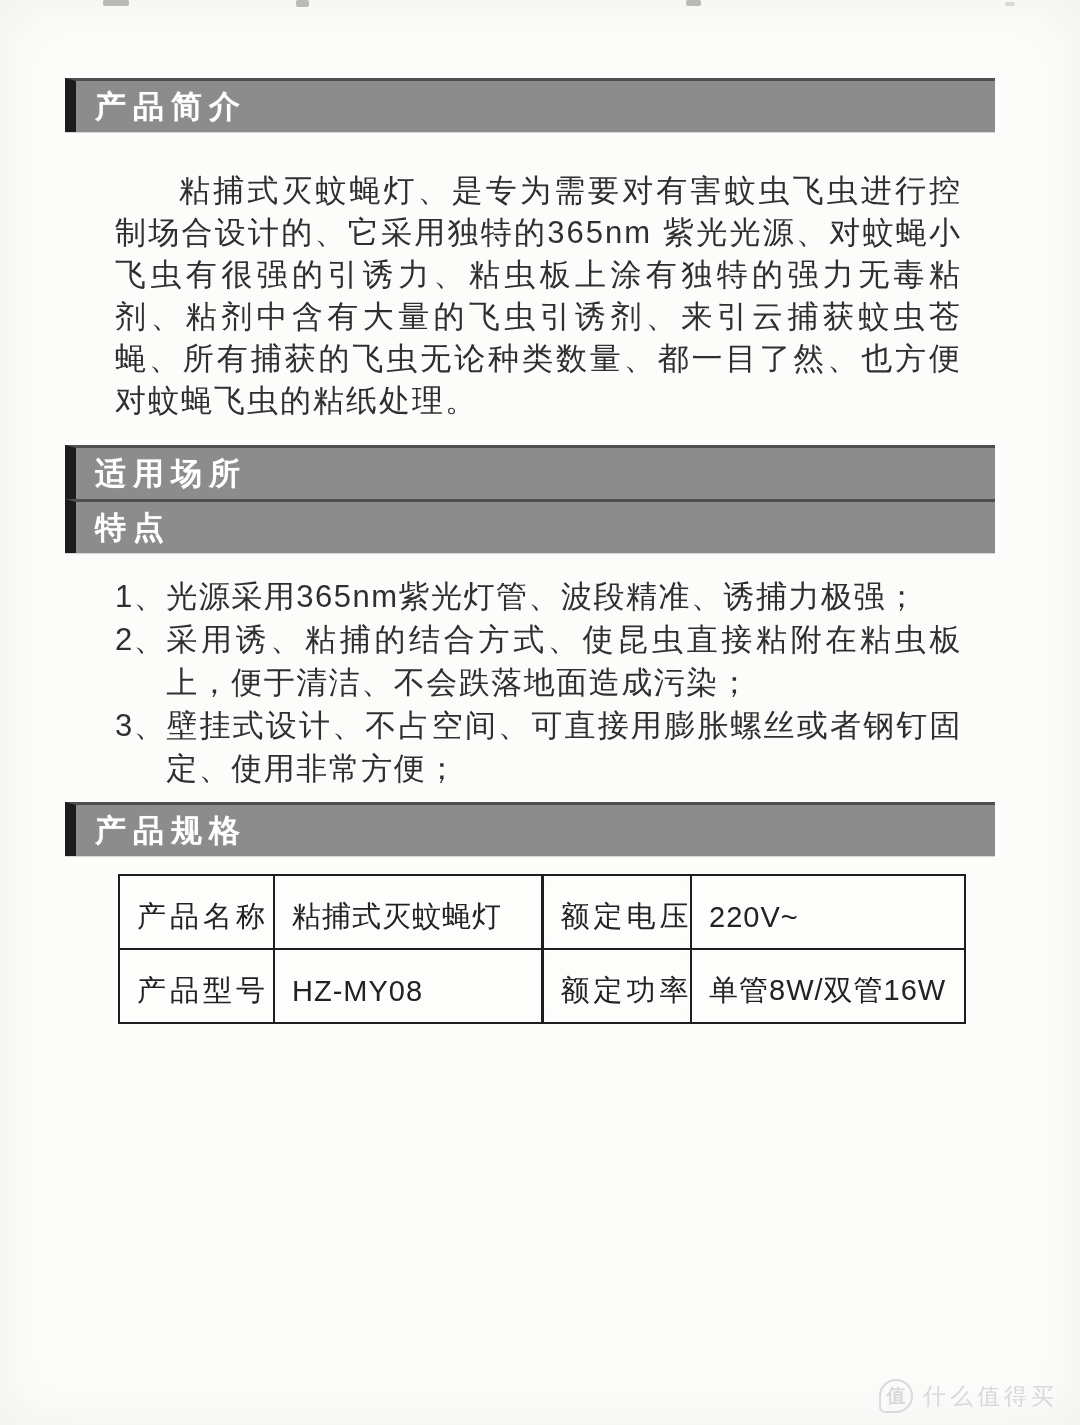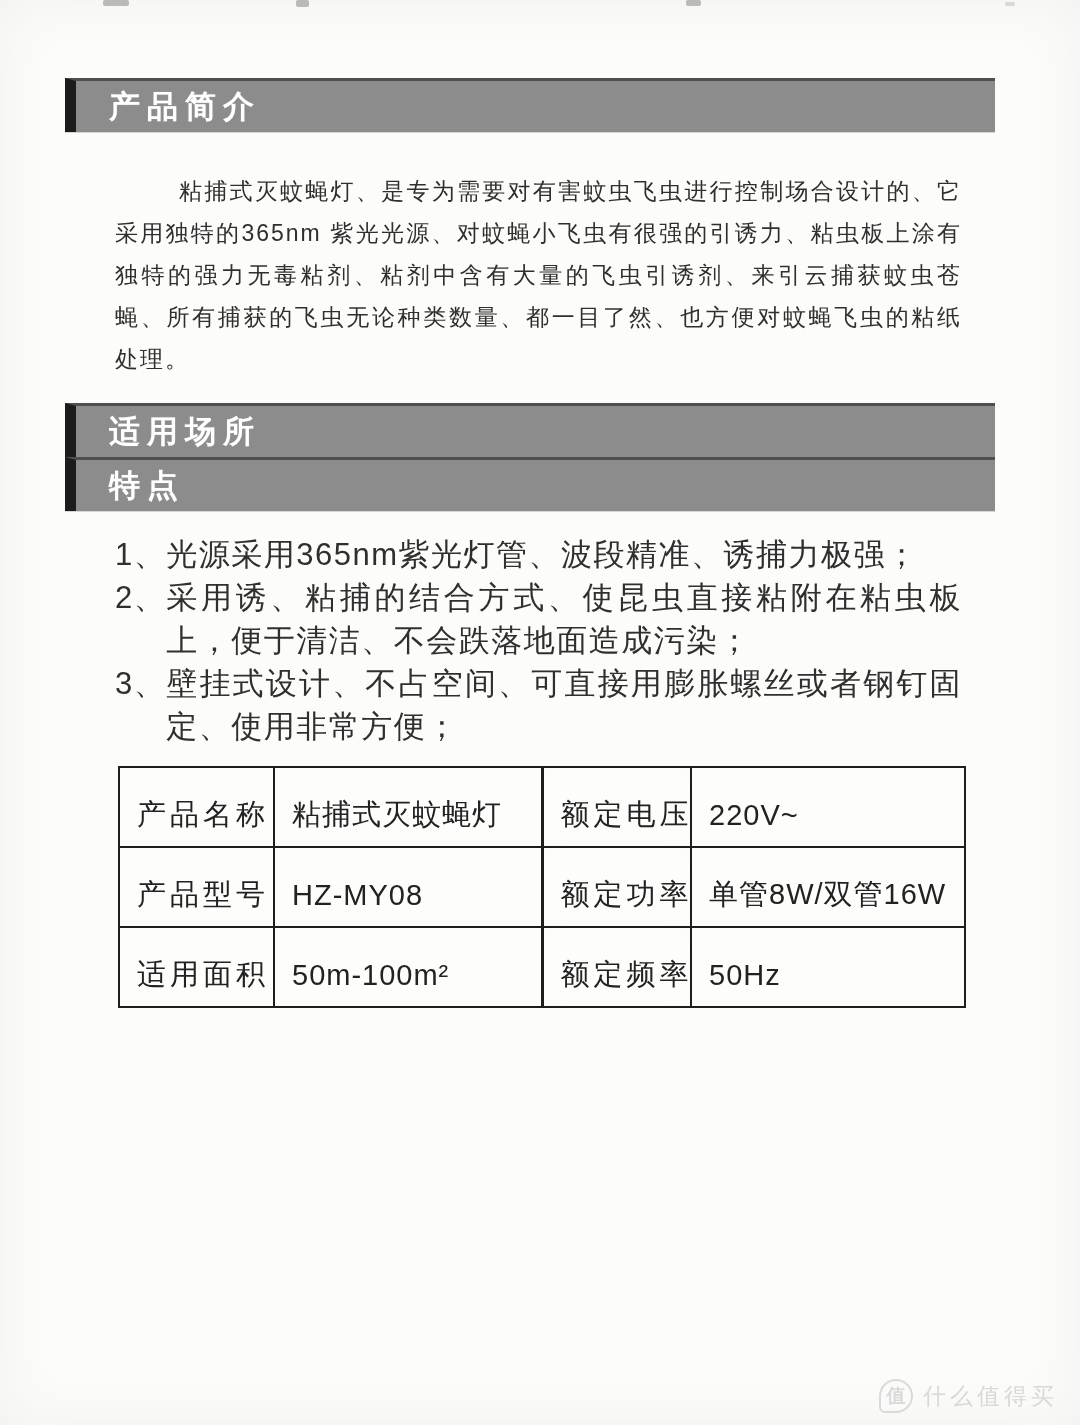--- a/index.html
+++ b/index.html
@@ -19,34 +19,34 @@
     box-sizing:border-box;
   }
   
   .bar{
     height:54px;
     background:#8c8c8c;
     border-left:11px solid #1c1c1c;
     border-top:3px solid #4f4f4f;
     box-shadow:0 1px 0 rgba(0,0,0,0.15);
     display:flex;align-items:center;
-    padding-left:33px;
+    padding-left:19px;
     box-sizing:border-box;
   }
   .bar .bar-title{
     color:#ffffff;
     font-size:31px;
     font-weight:bold;
     letter-spacing:7px;
     text-shadow:0 0 1px rgba(255,255,255,0.4);
   }
   
   .para{
     margin:0 33px 0 50px;
-    font-size:23px;
+    font-size:31px;
     line-height:42px;
     letter-spacing:2px;
     text-align:justify;
     text-indent:64px;
     color:#2f2f2f;
   }
   .para-intro{margin-top:38px;margin-bottom:23px;}
   .para-places{margin-top:30px;margin-bottom:17px;}
   
   .feature-list{
@@ -68,21 +68,21 @@
   .spec-table{
     margin:18px 0 0 53px;
     border-collapse:collapse;
     table-layout:fixed;
     width:846px;
   }
   .spec-table td{
     border:2px solid #1e1e1e;
     height:62px;
     font-size:29px;
-    padding:16px 0 0 17px;
+    padding:10px 0 0 17px;
     vertical-align:middle;
     color:#222;
     background:#fdfdfc;
     overflow:hidden;
     white-space:nowrap;
   }
   .spec-table td.k{letter-spacing:4px;}
   .spec-table td.v{letter-spacing:1px;}
   .spec-table td.c3{border-left-width:3px;border-radius:29px;}
   
@@ -142,20 +142,23 @@
     <li class="feature-item">
       <span class="feature-num">2、</span>
       <span class="feature-text">采用诱、粘捕的结合方式、使昆虫直接粘附在粘虫板上，便于清洁、不会跌落地面造成污染；</span>
     </li>
     <li class="feature-item">
       <span class="feature-num">3、</span>
       <span class="feature-text">壁挂式设计、不占空间、可直接用膨胀螺丝或者钢钉固定、使用非常方便；</span>
     </li>
   </ul>
 
+  <div class="bar">
+    <span class="bar-title">产品规格</span>
+  </div>
 
   <table class="spec-table">
     <colgroup>
       <col style="width:155px">
         <col style="width:268px">
         <col style="width:149px">
         <col style="width:274px">
     </colgroup>
     <tbody>
       <tr>
@@ -163,26 +166,20 @@
         <td class="v">粘捕式灭蚊蝇灯</td>
         <td class="k c3">额定电压</td>
         <td class="v">220V~</td>
       </tr>
       <tr>
         <td class="k">产品型号</td>
         <td class="v">HZ-MY08</td>
         <td class="k c3">额定功率</td>
         <td class="v">单管8W/双管16W</td>
       </tr>
-      <tr>
-        <td class="k">适用面积</td>
-        <td class="v">50m-100m²</td>
-        <td class="k c3">额定频率</td>
-        <td class="v">50Hz</td>
-      </tr>
     </tbody>
   </table>
 
   <div class="watermark">
     <span class="wm-logo">值</span>
     <span class="wm-text">什么值得买</span>
   </div>
 
 </div>
 

